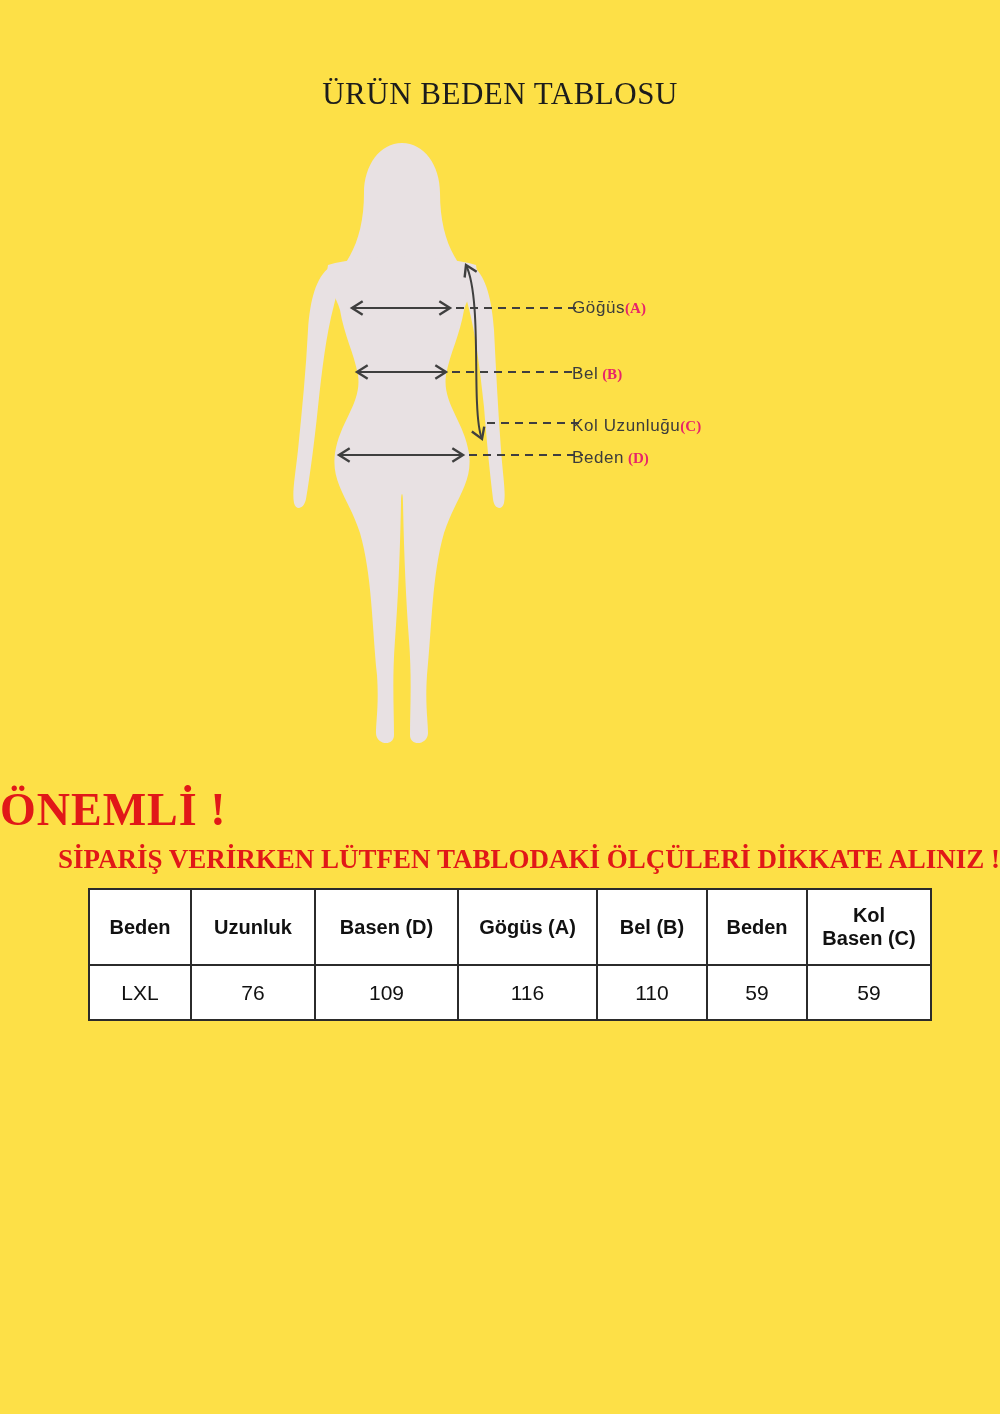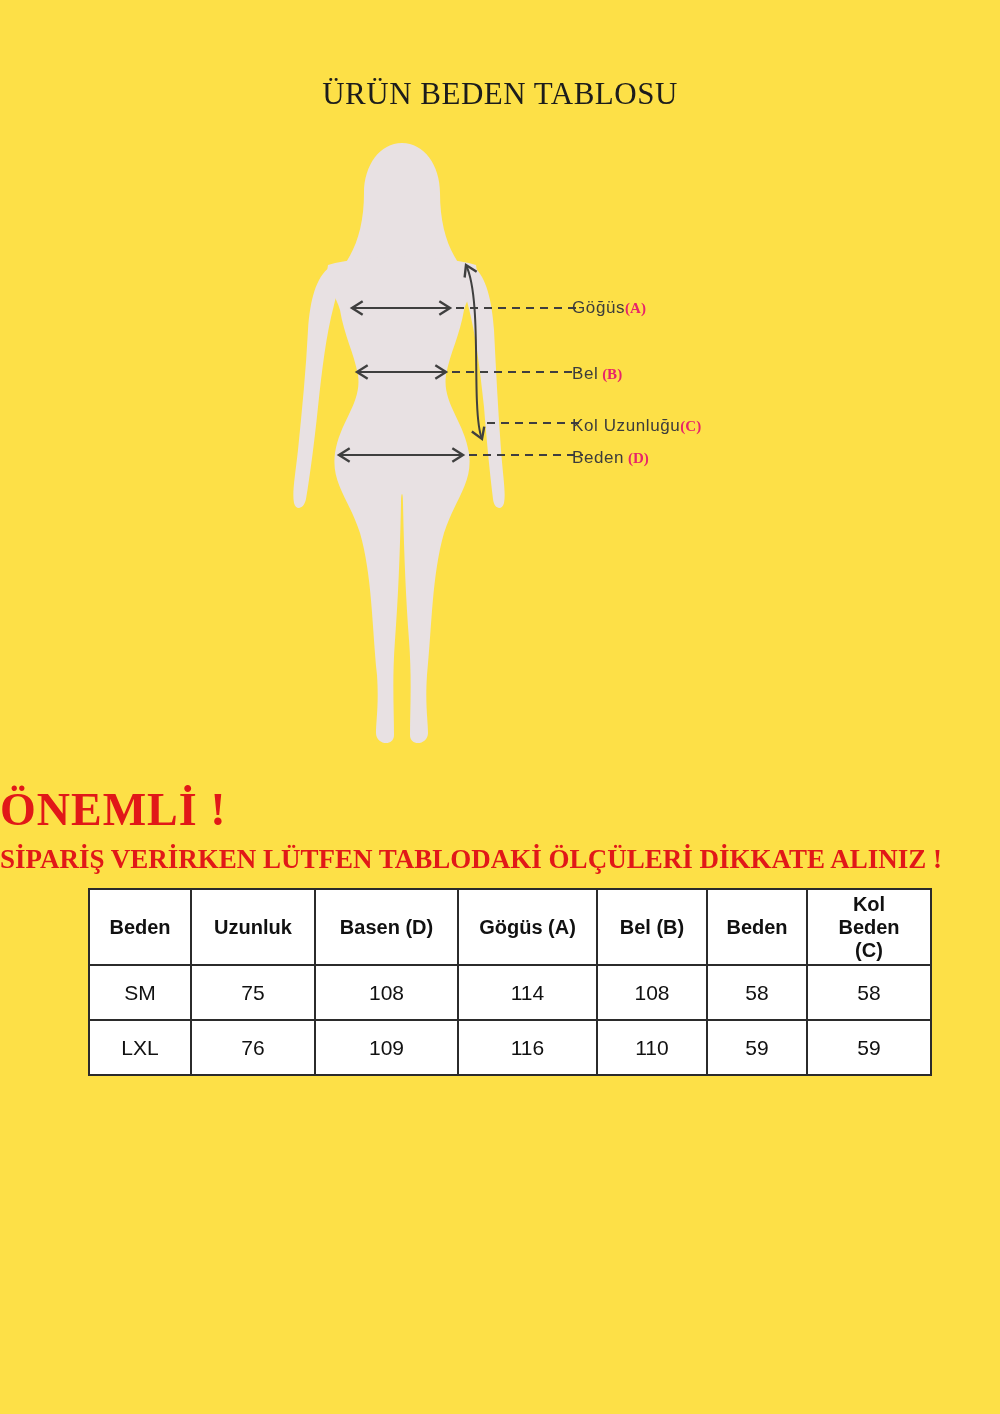--- a/index.html
+++ b/index.html
@@ -26,21 +26,21 @@
   .dlabel .code{
     font-family:"Liberation Serif", serif;
     font-weight:bold;font-size:15px;color:#e7246a;letter-spacing:0;
   }
   .notice-heading{
     position:absolute;top:783px;left:0;width:1000px;
     font-family:"Liberation Serif", serif;font-weight:bold;
     font-size:46px;color:#e11818;letter-spacing:1px;
   }
   .notice-sub{
-    position:absolute;top:844px;left:0;width:1000px;text-align:left;
+    position:absolute;top:844px;left:0;width:1000px;text-align:right;
     font-family:"Liberation Serif", serif;font-weight:bold;
     font-size:27px;color:#e11818;letter-spacing:0px;white-space:nowrap;
   }
   table.size-table{
     position:absolute;left:88px;top:888px;width:842px;
     border-collapse:collapse;table-layout:fixed;
     font-family:"Liberation Sans", sans-serif;color:#111;
   }
   .size-table th,.size-table td{
     border:2px solid #2b2b2b;text-align:center;vertical-align:middle;
@@ -127,33 +127,24 @@
       <col style="width:124px">
     </colgroup>
     <thead>
       <tr>
         <th>Beden</th>
         <th>Uzunluk</th>
         <th>Basen (D)</th>
         <th>Gögüs (A)</th>
         <th>Bel (B)</th>
         <th>Beden</th>
-        <th>Kol Beden (C)</th>
+        <th>Kol Basen (C)</th>
       </tr>
     </thead>
     <tbody>
-      <tr>
-        <td>SM</td>
-        <td>75</td>
-        <td>108</td>
-        <td>114</td>
-        <td>108</td>
-        <td>58</td>
-        <td>58</td>
-      </tr>
       <tr>
         <td>LXL</td>
         <td>76</td>
         <td>109</td>
         <td>116</td>
         <td>110</td>
         <td>59</td>
         <td>59</td>
       </tr>
     </tbody>

